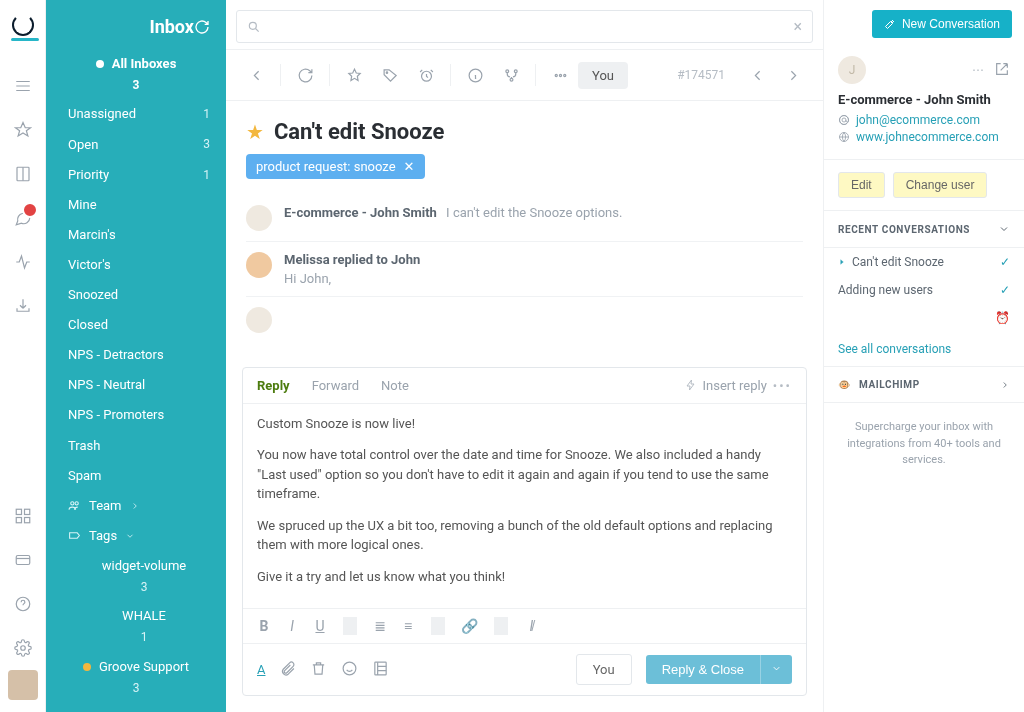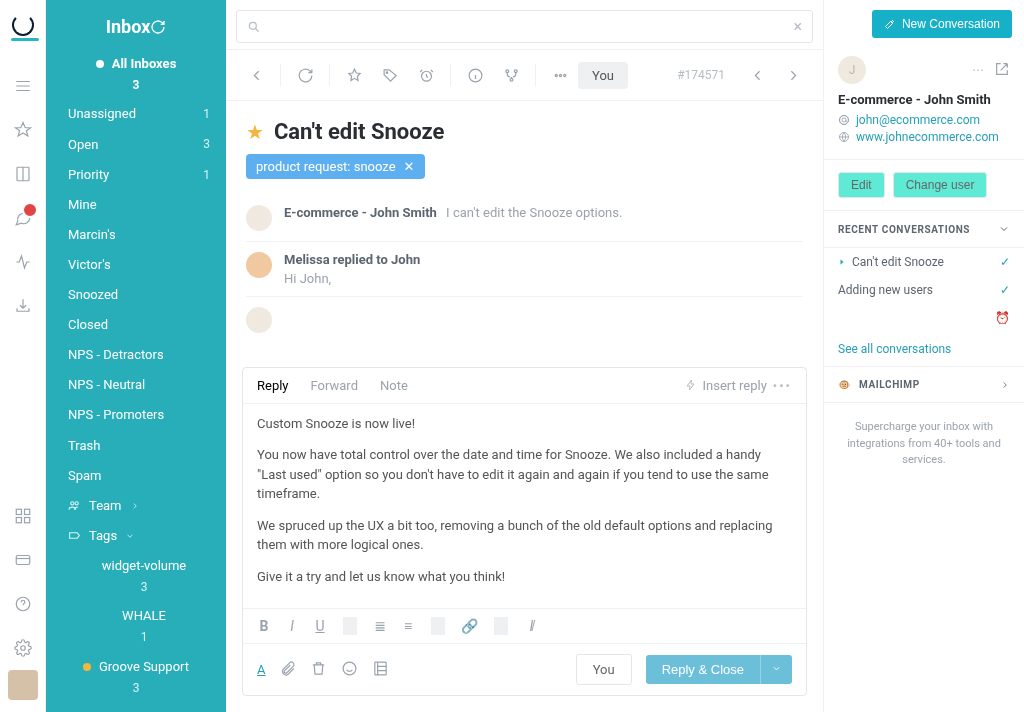--- a/index.html
+++ b/index.html
@@ -10,21 +10,21 @@
   .rail .logo { width:22px; height:22px; border:2.5px solid #0b1c2c; border-radius:50%; position:relative; margin-bottom:6px; border-top-color:transparent; }
   .rail .logo::after{content:"";position:absolute;left:-3px;bottom:-7px;width:28px;height:3px;background:#27b6c8;border-radius:2px;}
   .rail-underline{width:26px;height:2px;background:transparent;margin-bottom:20px;}
   .rail-icon { width:26px; height:26px; margin:9px 0; display:flex; align-items:center; justify-content:center; color:#9aa3ad; position:relative; cursor:pointer; }
   .rail-icon svg{width:18px;height:18px;stroke:#9aa3ad;fill:none;stroke-width:1.6;}
   .rail-icon.badge::after{content:"";position:absolute;top:-3px;right:-2px;width:12px;height:12px;border-radius:50%;background:#e24343;border:2px solid #fff;}
   .rail-spacer{flex:1;}
   .rail-avatar{width:30px;height:30px;border-radius:4px;background:#d5c0a8;margin-bottom:12px;}
   
   .sidebar { width:180px; background:#27aeb9; color:#fff; display:flex; flex-direction:column; overflow-y:auto; }
-  .sidebar-header{display:flex;align-items:center;justify-content:center;padding:16px 16px 12px;}
+  .sidebar-header{display:flex;align-items:center;justify-content:flex-end;padding:16px 16px 12px;}
   .sidebar-header h1{font-size:18px;font-weight:700;}
   .refresh-icon{width:16px;height:16px;cursor:pointer;}
   .refresh-icon svg{stroke:#fff;fill:none;stroke-width:2;}
   .sb-item{display:flex;align-items:center;justify-content:space-between;padding:4px 16px 4px 22px;font-size:13px;cursor:pointer;line-height:1.7;}
   .sb-item.level1{padding-left:16px;flex-direction:column;}
   .sb-item.level3{padding-left:32px;flex-direction:column;}
   .sb-item .label{display:flex;align-items:center;gap:8px;white-space:nowrap;}
   .sb-item .count{font-size:12px;color:#d6f3f6;}
   .dot{width:8px;height:8px;border-radius:50%;flex-shrink:0;}
   .sb-item.bold{font-weight:700;}
@@ -56,21 +56,21 @@
   .msg:first-of-type{border-top:none;}
   .avatar{width:26px;height:26px;border-radius:50%;flex-shrink:0;display:flex;align-items:center;justify-content:center;color:#fff;font-size:10px;font-weight:700;}
   .msg .body{flex:1;}
   .msg .author{font-weight:700;color:#5c6670;}
   .msg .preview{color:#9aa3ad;margin-left:6px;}
   .msg .line2{color:#9aa3ad;margin-top:4px;}
   
   .composer{margin:8px 16px 16px;border:1px solid #e3e7eb;border-radius:4px;overflow:hidden;display:flex;flex-direction:column;}
   .composer-tabs{display:flex;align-items:center;padding:10px 14px;border-bottom:1px solid #eef0f2;gap:22px;font-size:13px;}
   .composer-tabs span{color:#9aa3ad;cursor:pointer;}
-  .composer-tabs span.active{color:#000000;font-weight:400;}
+  .composer-tabs span.active{color:#4d7c0f;font-weight:700;}
   .composer-tabs .right{margin-left:auto;display:flex;align-items:center;gap:6px;color:#b5bcc4;}
   .composer-tabs .right svg{width:12px;height:12px;stroke:#b5bcc4;fill:none;stroke-width:2;}
   .composer-tabs .dots{color:#b5bcc4;letter-spacing:2px;cursor:pointer;}
   .composer-body{padding:10px 14px;font-size:13px;color:#555;min-height:170px;line-height:1.5;}
   .composer-body p{margin-bottom:12px;}
   .format-row{display:flex;align-items:center;gap:14px;padding:8px 14px;border-top:1px solid #eef0f2;color:#9aa3ad;}
   .format-row .sep{width:1px;height:18px;background:#eef0f2;margin:0 2px;}
   .format-row span{cursor:pointer;font-size:14px;min-width:14px;text-align:center;}
   .send-row{display:flex;align-items:center;padding:10px 14px;border-top:1px solid #eef0f2;gap:14px;}
   .send-row .ic{color:#9aa3ad;cursor:pointer;}
@@ -89,21 +89,21 @@
   .rp-head{display:flex;align-items:center;justify-content:space-between;padding:14px 14px 8px;}
   .rp-head .av{width:28px;height:28px;border-radius:50%;background:#efe9e0;color:#c2b9a8;display:flex;align-items:center;justify-content:center;font-size:12px;}
   .rp-head .dots{color:#b5bcc4;cursor:pointer;}
   .rp-head .exit{color:#b5bcc4;cursor:pointer;}
   .rp-head .exit svg{width:16px;height:16px;stroke:#9aa3ad;fill:none;stroke-width:1.8;}
   .rp-section{padding:0 14px 12px;border-bottom:1px solid #eef0f2;}
   .rp-name{font-weight:700;font-size:13px;color:#2a2e33;margin-bottom:6px;}
   .rp-row{display:flex;align-items:center;gap:6px;color:#27a0b6;font-size:12px;margin:3px 0;cursor:pointer;}
   .rp-row svg{width:12px;height:12px;stroke:#9aa3ad;fill:none;stroke-width:1.7;}
   .rp-btns{display:flex;gap:8px;padding:12px 14px;border-bottom:1px solid #eef0f2;}
-  .rp-btns button{flex:0 0 auto;border:1px solid #e3e7eb;background:#5eead4;padding:5px 12px;border-radius:3px;font-size:12px;color:#666;cursor:pointer;}
+  .rp-btns button{flex:0 0 auto;border:1px solid #e3e7eb;background:#fef9c3;padding:5px 12px;border-radius:3px;font-size:12px;color:#666;cursor:pointer;}
   .rp-acc{display:flex;align-items:center;justify-content:space-between;padding:12px 14px;border-bottom:1px solid #eef0f2;text-transform:uppercase;letter-spacing:0.06em;font-size:10px;font-weight:700;color:#5c6670;}
   .rp-acc svg{width:12px;height:12px;stroke:#5c6670;fill:none;stroke-width:2;}
   .rc-item{display:flex;align-items:center;justify-content:space-between;padding:7px 14px;font-size:12px;color:#5c6670;}
   .rc-item .lead{display:flex;align-items:center;gap:6px;}
   .rc-item .lead svg{width:8px;height:8px;stroke:#27a0b6;fill:#27a0b6;}
   .rc-item .tick{color:#27a0b6;}
   .rc-item .clock{color:#e47878;}
   .see-all{color:#27a0b6;padding:10px 14px;cursor:pointer;font-size:12px;border-bottom:1px solid #eef0f2;}
   .int-head{display:flex;align-items:center;justify-content:space-between;padding:12px 14px;border-bottom:1px solid #eef0f2;text-transform:uppercase;letter-spacing:0.06em;font-size:10px;font-weight:700;color:#5c6670;}
   .int-head .mc{display:flex;align-items:center;gap:8px;}

